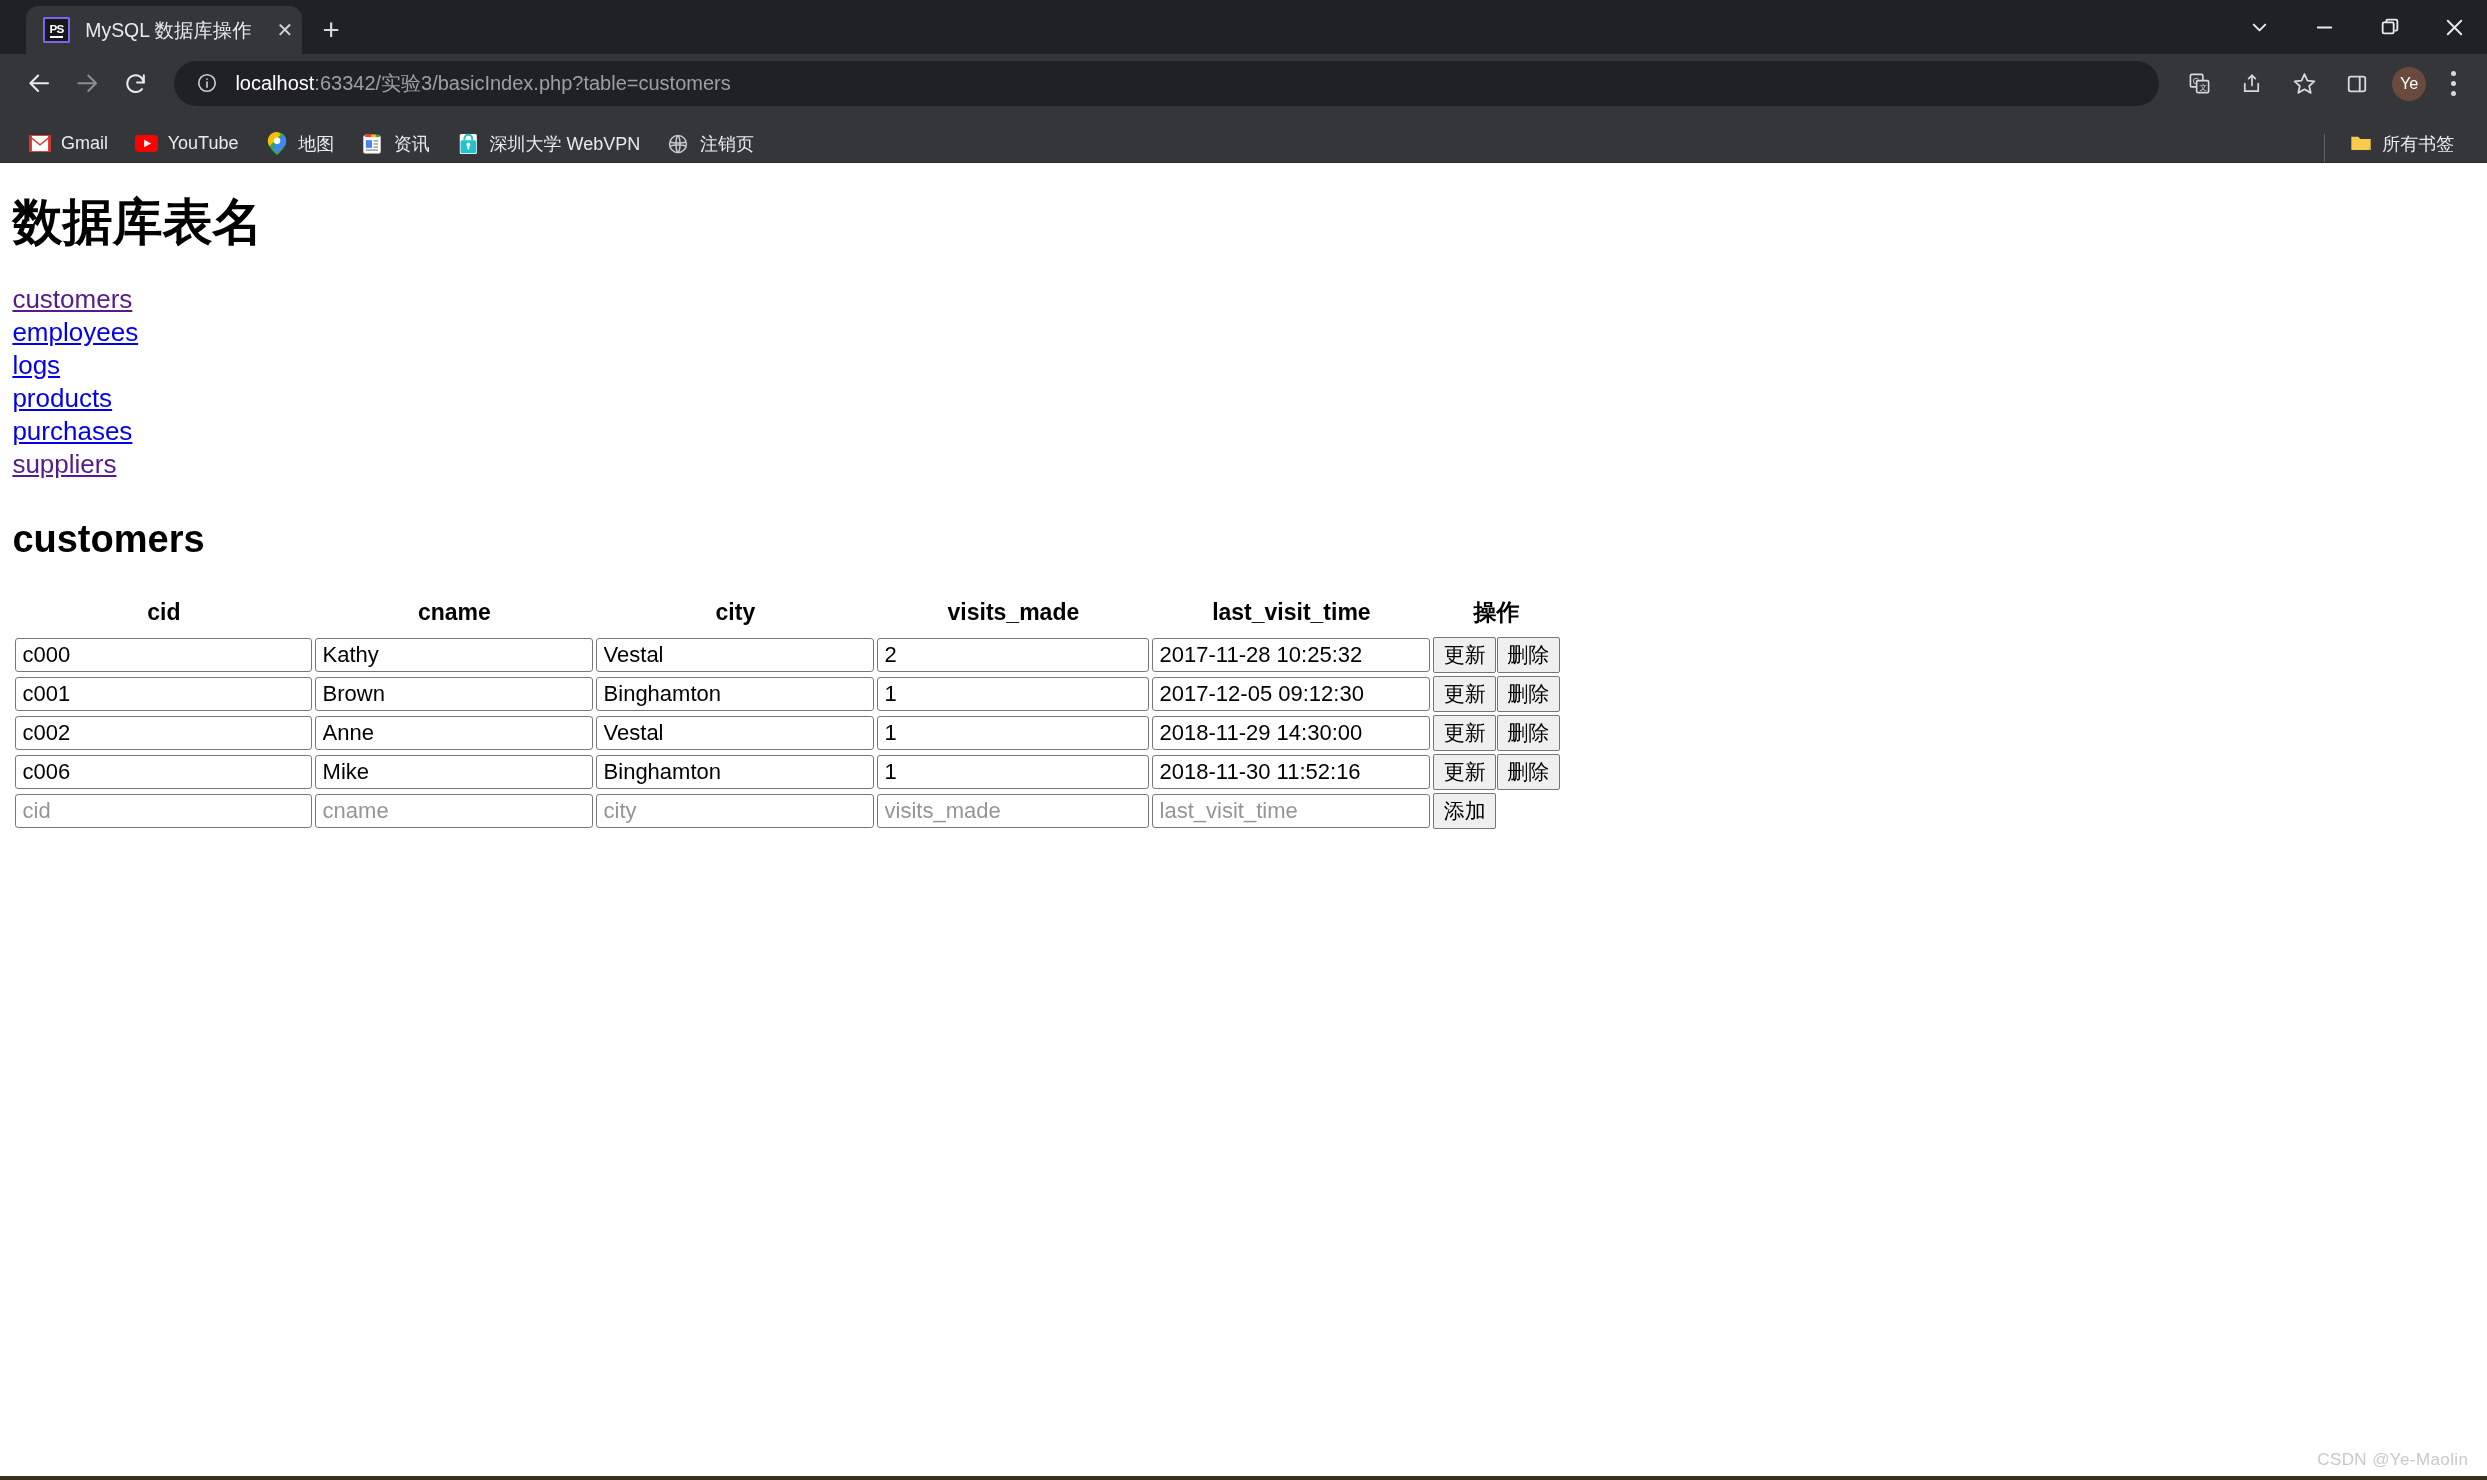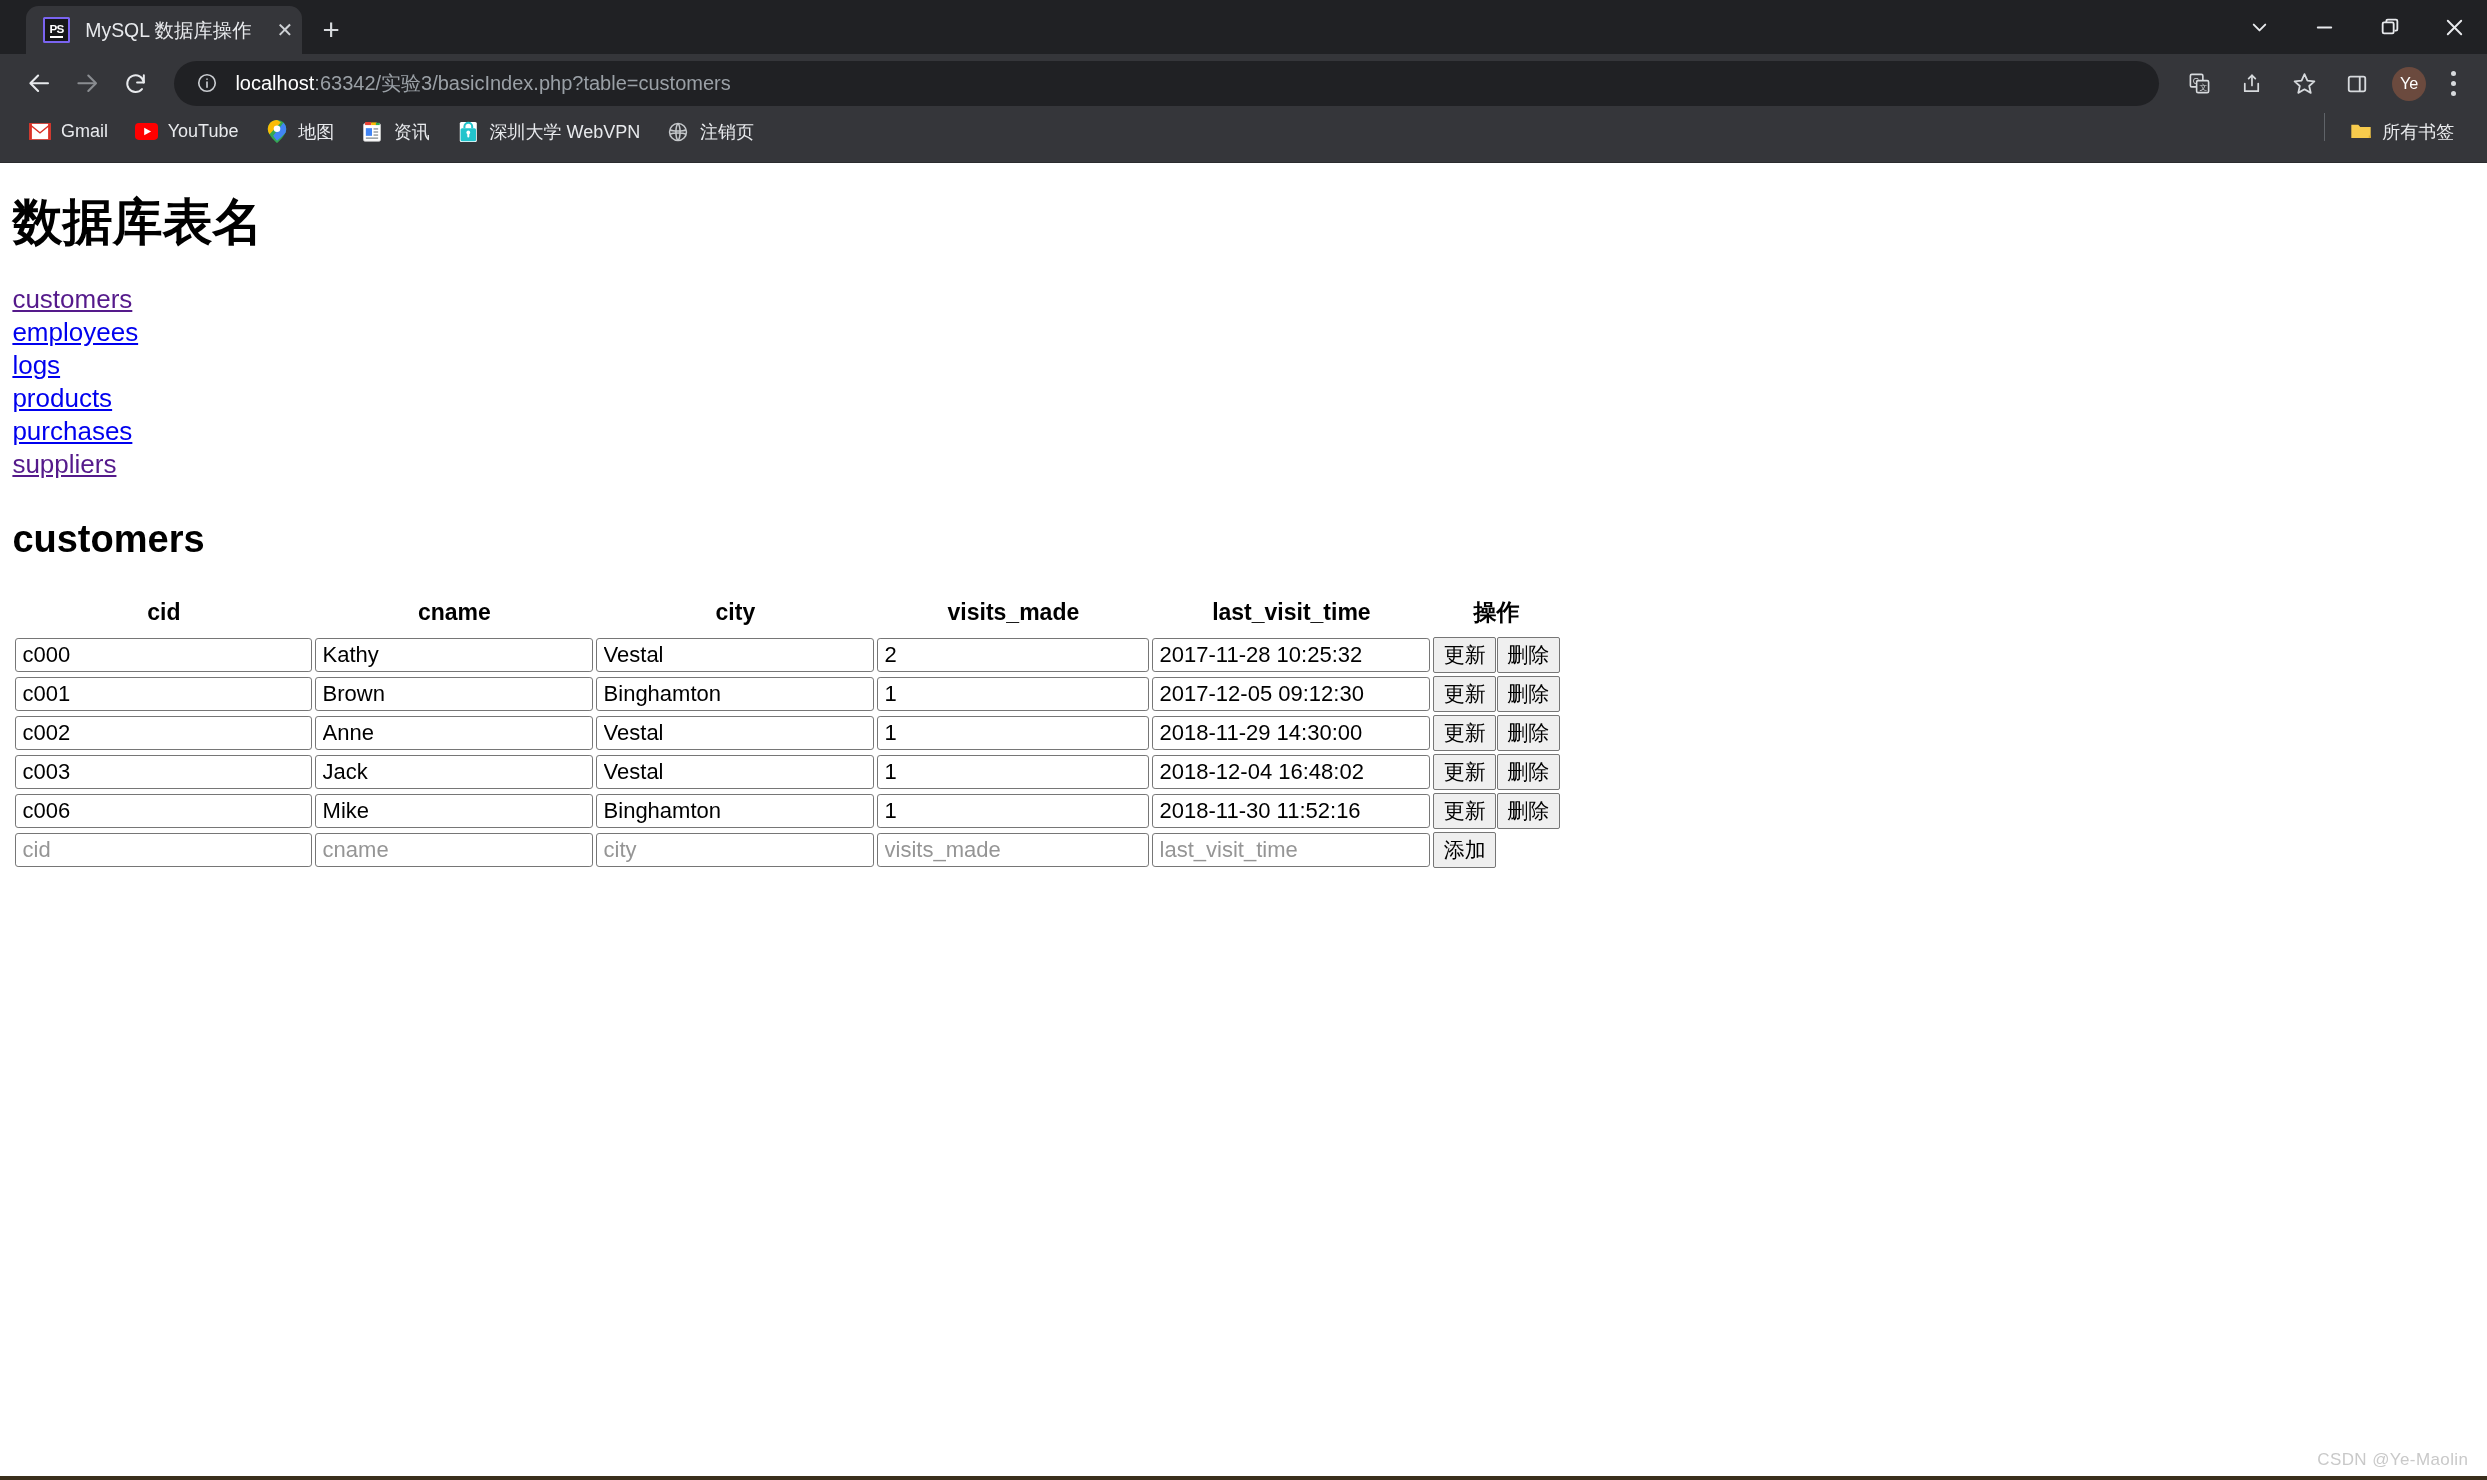--- a/index.html
+++ b/index.html
@@ -181,21 +181,21 @@
     gap: 4.7px;
     flex: 0 0 auto;
   }
   .kebab i { width: 5.4px; height: 5.4px; border-radius: 50%; background: #d7dadd; display: block; }
 
   
   .bookmarks {
     height: 50px;
     background: #35363a;
     display: flex;
-    align-items: flex-start;
+    align-items: flex-end;
     padding: 0 17px;
     box-sizing: border-box;
     flex: 0 0 auto;
     border-bottom: 0.8px solid #2a2b2e;
   }
   .bm {
     display: flex;
     align-items: center;
     height: 37px;
     padding: 0 11px;
@@ -577,30 +577,20 @@
           <td><input class="cell w-cid" value="c002" style=""></td>
           <td><input class="cell w-cname" value="Anne" style=""></td>
           <td><input class="cell w-city" value="Vestal" style=""></td>
           <td><input class="cell w-visits" value="1" style=""></td>
           <td><input class="cell w-time" value="2018-11-29 14:30:00" style=""></td>
           <td class="act-cell">
             <button class="act">更新</button><button class="act">删除</button>
           </td>
         </tr>
 
-        <tr>
-          <td><input class="cell w-cid" value="c003" style=""></td>
-          <td><input class="cell w-cname" value="Jack" style=""></td>
-          <td><input class="cell w-city" value="Vestal" style=""></td>
-          <td><input class="cell w-visits" value="1" style=""></td>
-          <td><input class="cell w-time" value="2018-12-04 16:48:02" style=""></td>
-          <td class="act-cell">
-            <button class="act">更新</button><button class="act">删除</button>
-          </td>
-        </tr>
 
         <tr>
           <td><input class="cell w-cid" value="c006" style=""></td>
           <td><input class="cell w-cname" value="Mike" style=""></td>
           <td><input class="cell w-city" value="Binghamton" style=""></td>
           <td><input class="cell w-visits" value="1" style=""></td>
           <td><input class="cell w-time" value="2018-11-30 11:52:16" style=""></td>
           <td class="act-cell">
             <button class="act">更新</button><button class="act">删除</button>
           </td>

